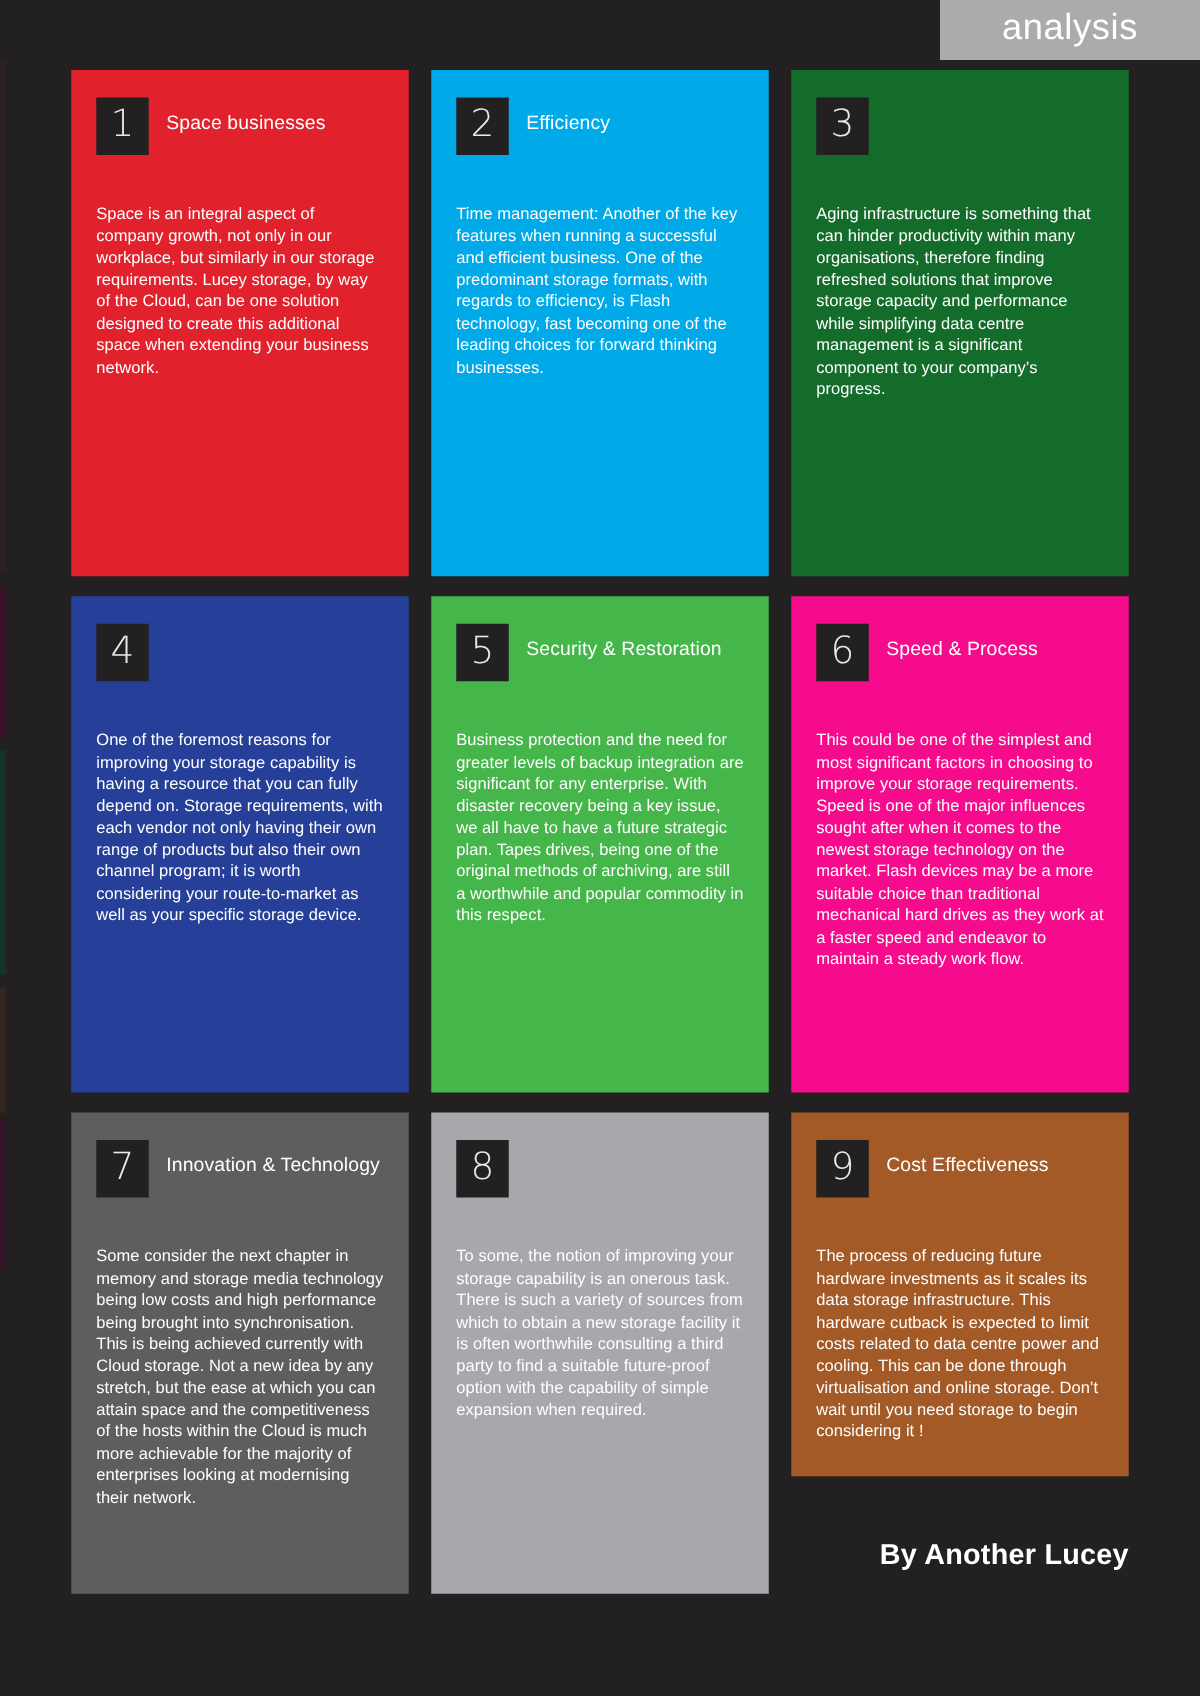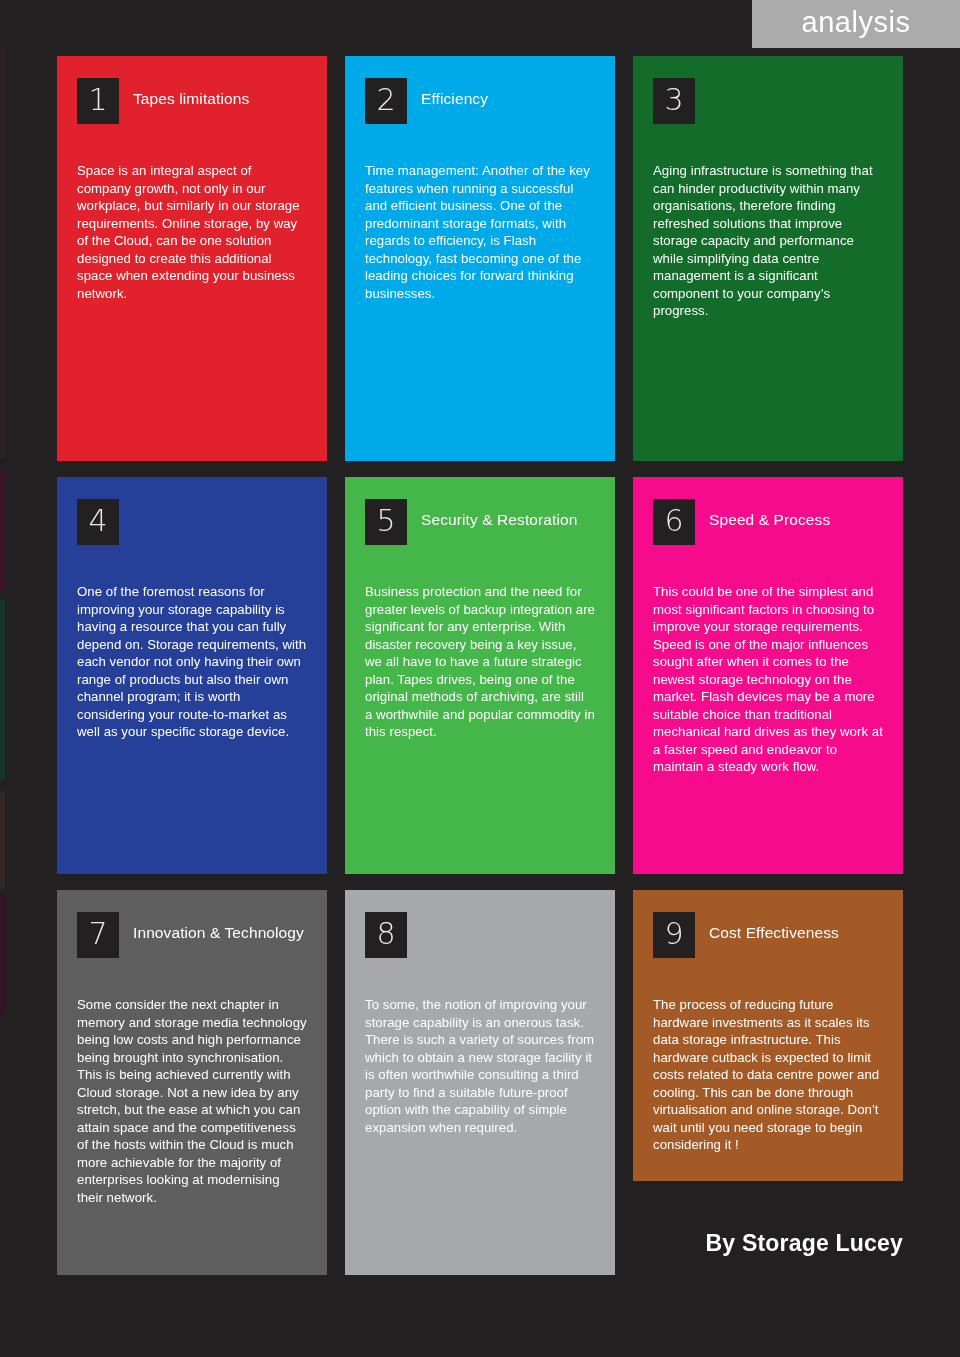--- a/index.html
+++ b/index.html
@@ -197,23 +197,23 @@
     <span class="header-tab-label">analysis</span>
   </div>
 
   <div class="grid">
 
     <div class="row row-1">
 
       <div class="card c1">
         <div class="card-head">
           <div class="badge">1</div>
-          <div class="card-title">Tapes limitations</div>
-        </div>
-        <div class="card-body">Space is an integral aspect of company growth, not only in our workplace, but similarly in our storage requirements. Online storage, by way of the Cloud, can be one solution designed to create this additional space when extending your business network.</div>
+          <div class="card-title">Space businesses</div>
+        </div>
+        <div class="card-body">Space is an integral aspect of company growth, not only in our workplace, but similarly in our storage requirements. Lucey storage, by way of the Cloud, can be one solution designed to create this additional space when extending your business network.</div>
       </div>
 
       <div class="card c2">
         <div class="card-head">
           <div class="badge">2</div>
           <div class="card-title">Efficiency</div>
         </div>
         <div class="card-body">Time management: Another of the key features when running a successful and efficient business. One of the predominant storage formats, with regards to efficiency, is Flash technology, fast becoming one of the leading choices for forward thinking businesses.</div>
       </div>
 
@@ -275,21 +275,21 @@
           <div class="badge">9</div>
           <div class="card-title">Cost Effectiveness</div>
         </div>
         <div class="card-body">The process of reducing future hardware investments as it scales its data storage infrastructure. This hardware cutback is expected to limit costs related to data centre power and cooling. This can be done through virtualisation and online storage. Don’t wait until you need storage to begin considering it !</div>
       </div>
 
     </div>
 
   </div>
 
-  <div class="byline">By Storage Lucey</div>
+  <div class="byline">By Another Lucey</div>
 
   <div class="footer">
     <span class="footer-date">November 2013</span>
     <span class="footer-pub">CIO Today UK</span>
     <span class="footer-page">15</span>
   </div>
 
 </div>
 
 </body></html>

